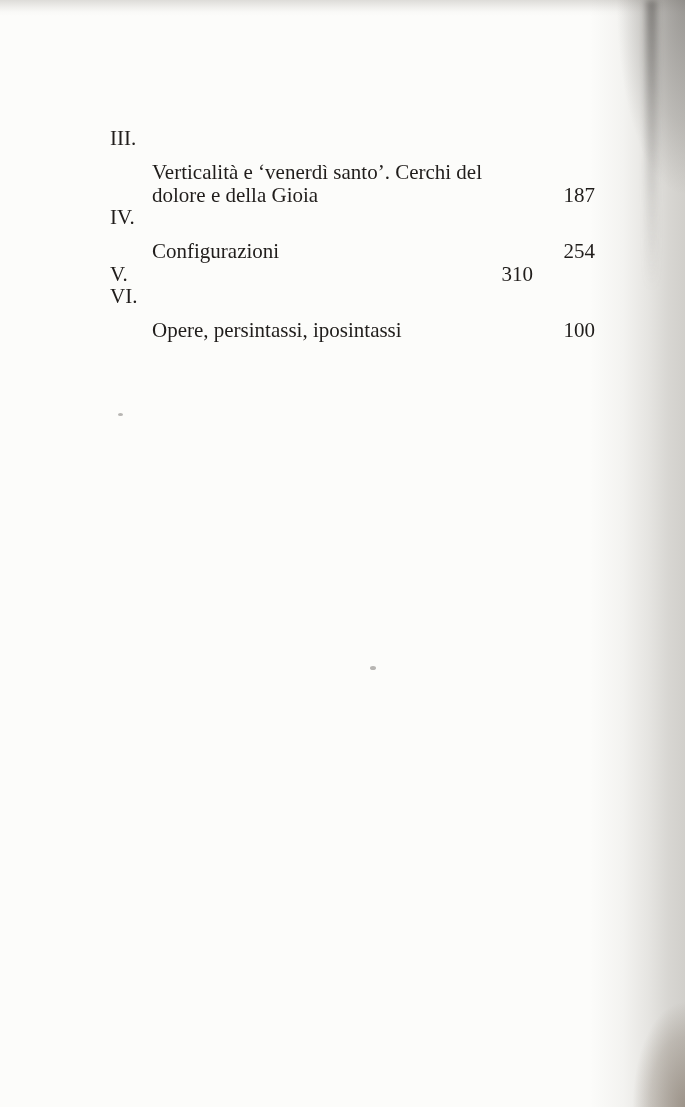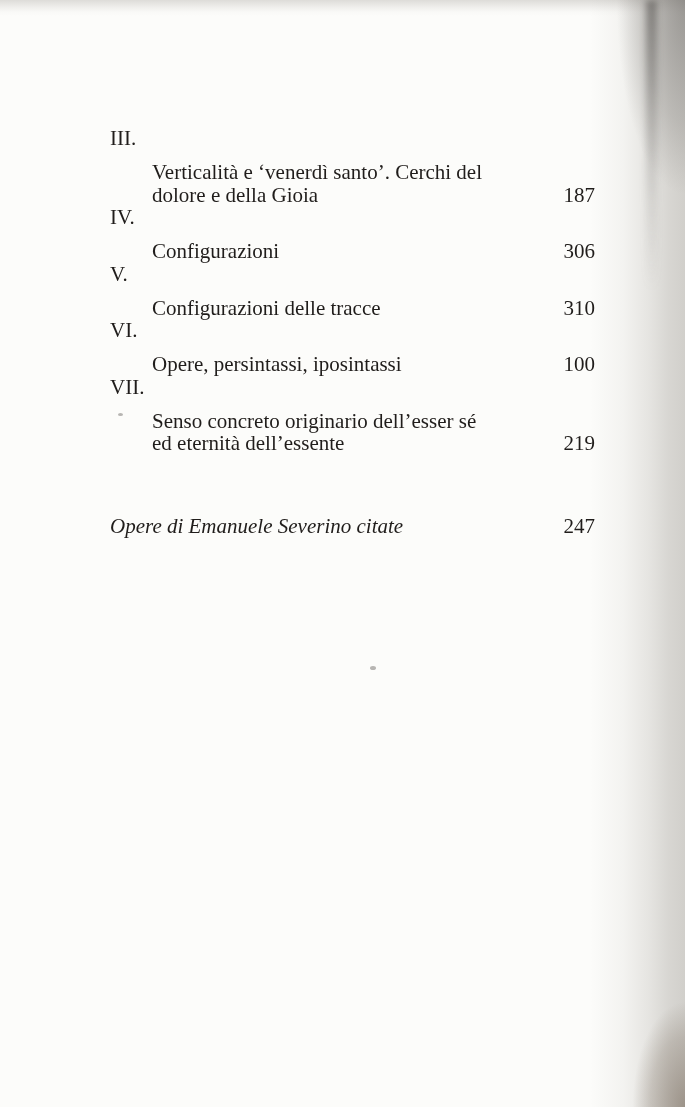--- a/index.html
+++ b/index.html
@@ -126,40 +126,29 @@
   <div class="toc-row">
     <span class="toc-num">III.</span>
     <span class="toc-label">Verticalità e ‘venerdì santo’. Cerchi del
 dolore e della Gioia</span>
     <span class="toc-page">187</span>
   </div>
 
   <div class="toc-row">
     <span class="toc-num">IV.</span>
     <span class="toc-label">Configurazioni</span>
-    <span class="toc-page">306</span>
+    <span class="toc-page">254</span>
   </div>
 
   <div class="toc-row">
     <span class="toc-num">V.</span>
-    <span class="toc-label">Configurazioni delle tracce</span>
     <span class="toc-page">310</span>
   </div>
 
   <div class="toc-row">
     <span class="toc-num">VI.</span>
     <span class="toc-label">Opere, persintassi, iposintassi</span>
     <span class="toc-page">100</span>
   </div>
 
-  <div class="toc-row">
-    <span class="toc-num">VII.</span>
-    <span class="toc-label">Senso concreto originario dell’esser sé
-ed eternità dell’essente</span>
-    <span class="toc-page">219</span>
-  </div>
 
-  <div class="toc-row footer-row">
-    <span class="toc-label">Opere di Emanuele Severino citate</span>
-    <span class="toc-page">247</span>
-  </div>
 
 </main>
 
 </body></html>

